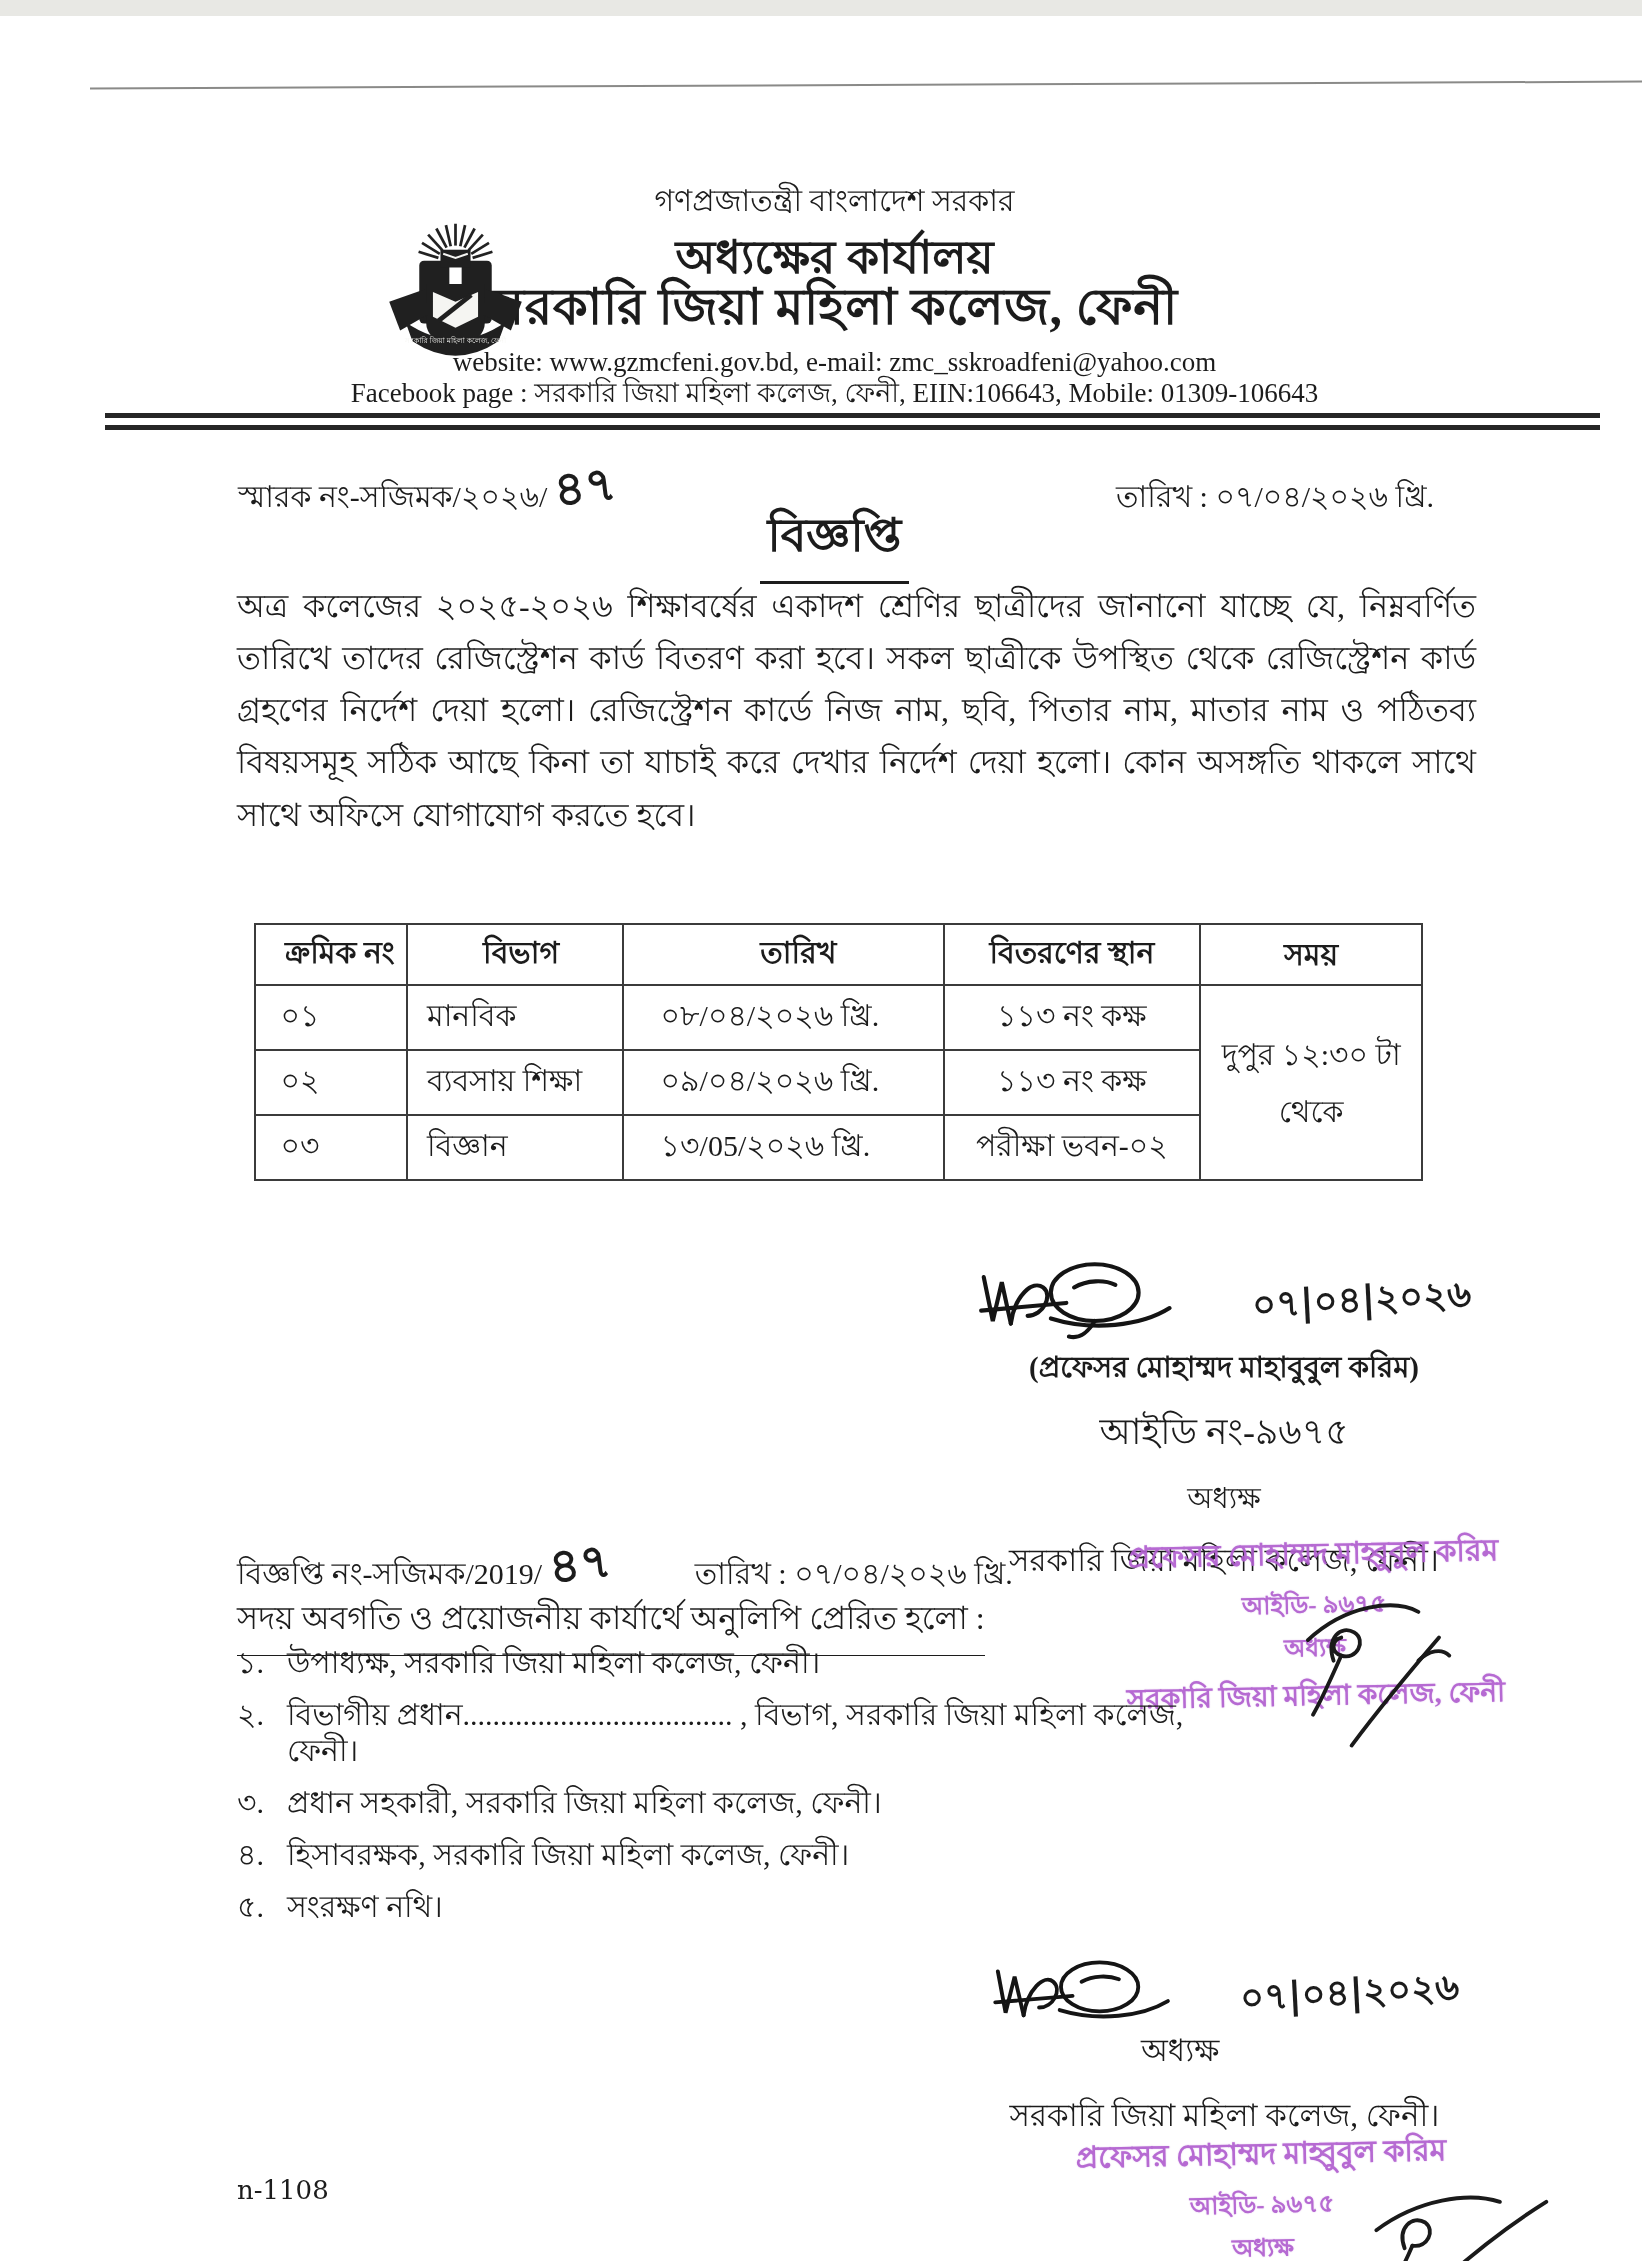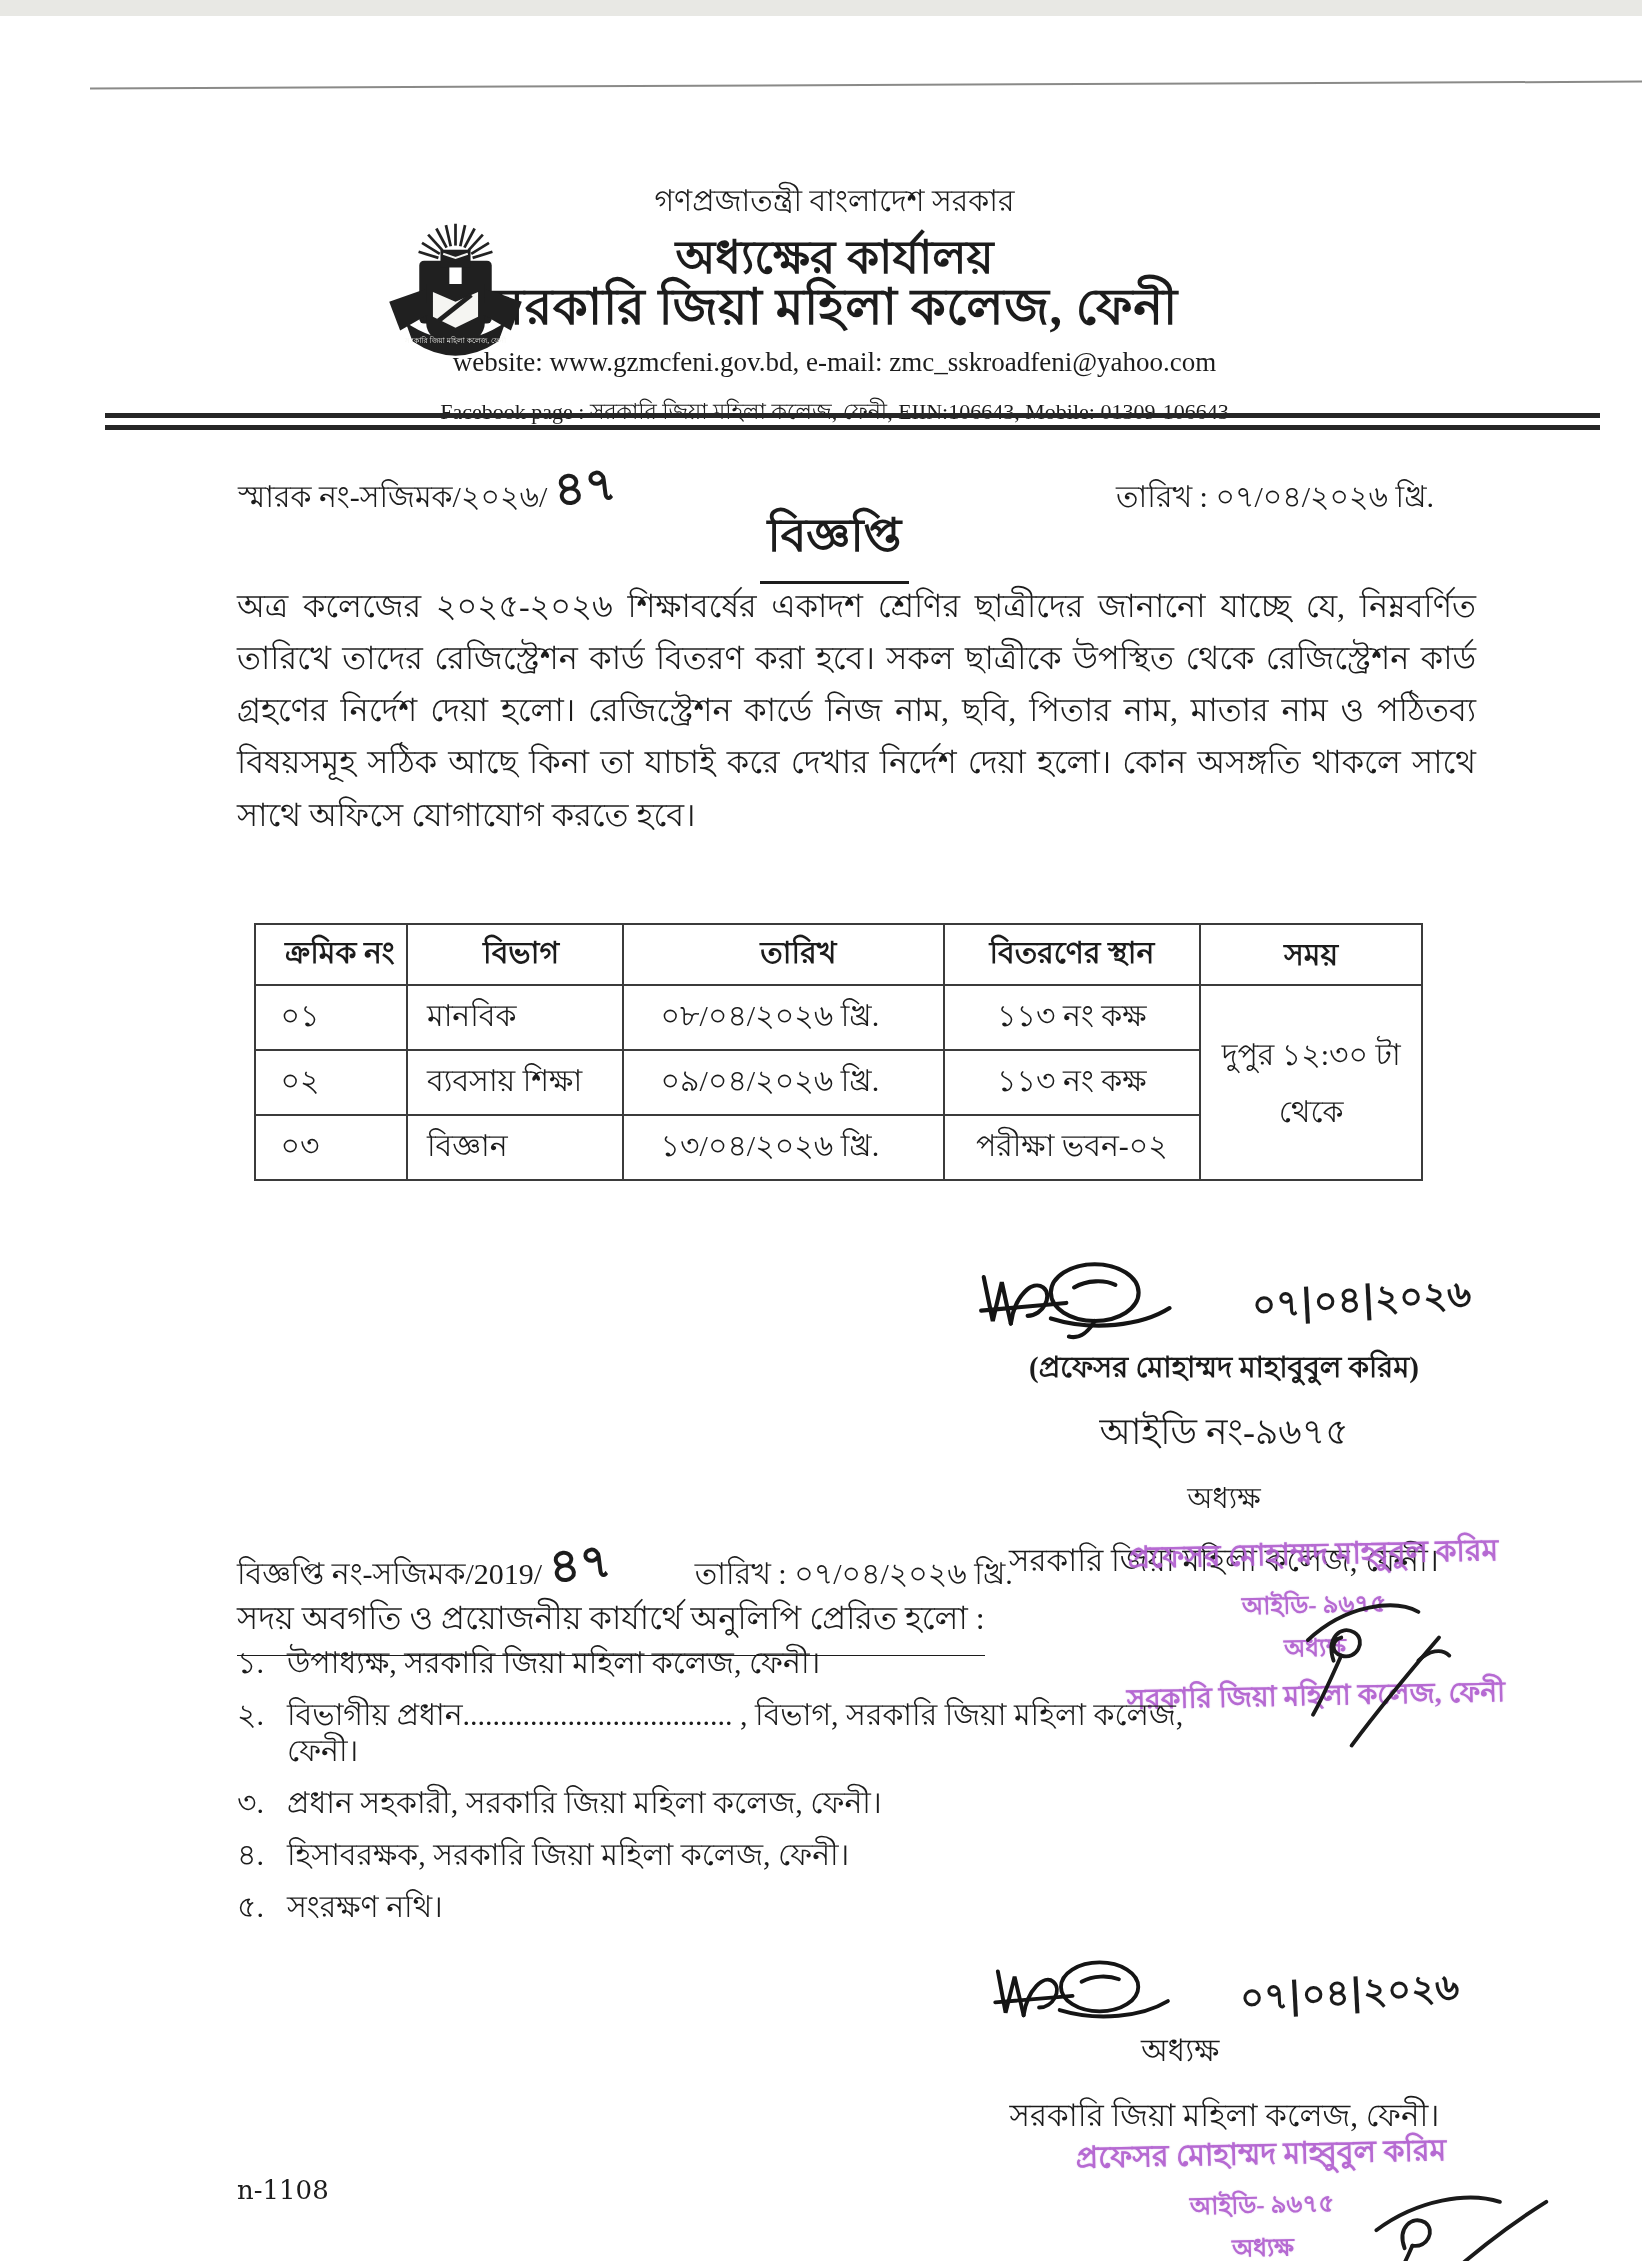--- a/index.html
+++ b/index.html
@@ -16,21 +16,21 @@
   .center-text{left:0;right:0;text-align:center;padding-left:26px;}
 
   
   .scan-line-top{top:68px;left:90px;width:1553px;height:1.9px;background:#8a8a88;transform:rotate(-0.25deg);}
 
   
   .govt-line{top:161px;font-size:30px;}
   .office-line{top:206px;font-size:46px;font-weight:bold;}
   .college-line{top:253px;font-size:50px;font-weight:bold;letter-spacing:0.6px;}
   .website-line{top:331px;font-size:27px;}
-  .facebook-line{top:378px;font-size:22px;}
+  .facebook-line{top:356px;font-size:27px;}
   .logo-box{left:370px;top:205px;width:171px;height:175px;}
 
   .double-rule{top:397px;left:105px;width:1495px;height:7px;
     border-top:5.8px solid #262626;border-bottom:5.2px solid #262626;}
 
   
   .memo-row{top:438px;left:238px;width:1196px;display:flex;justify-content:space-between;align-items:baseline;font-size:30px;}
   .hand-number{display:inline-block;font-size:48px;font-weight:bold;transform:rotate(-7deg);margin-left:6.4px;position:relative;top:-3.9px;font-family:"DejaVu Sans",sans-serif;}
 
   .notice-title-wrap{top:484px;}
@@ -161,21 +161,21 @@
     </tr>
     <tr>
       <td class="c-sl">০২</td>
       <td class="c-dept">ব্যবসায় শিক্ষা</td>
       <td class="c-date">০৯/০৪/২০২৬ খ্রি.</td>
       <td class="c-venue">১১৩ নং কক্ষ</td>
     </tr>
     <tr>
       <td class="c-sl">০৩</td>
       <td class="c-dept">বিজ্ঞান</td>
-      <td class="c-date">১৩/০৪/২০২৬ খ্রি.</td>
+      <td class="c-date">১৩/05/২০২৬ খ্রি.</td>
       <td class="c-venue">পরীক্ষা ভবন-০২</td>
     </tr>
   </tbody>
     </table>
 
   <div class="abs sig-block-top">
     <div class="sig-row">
       <svg width="271" height="84" viewBox="0 0 210 65">
         <g stroke="#141414" stroke-width="3.2" fill="none" stroke-linecap="round">
           <path d="M6,14 L13,48 L20,18 L27,50"></path>

